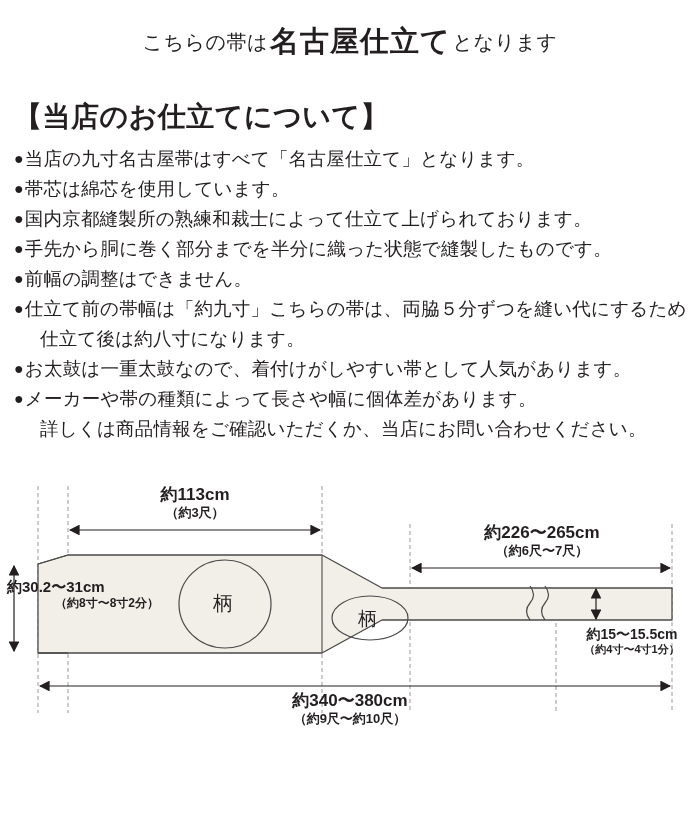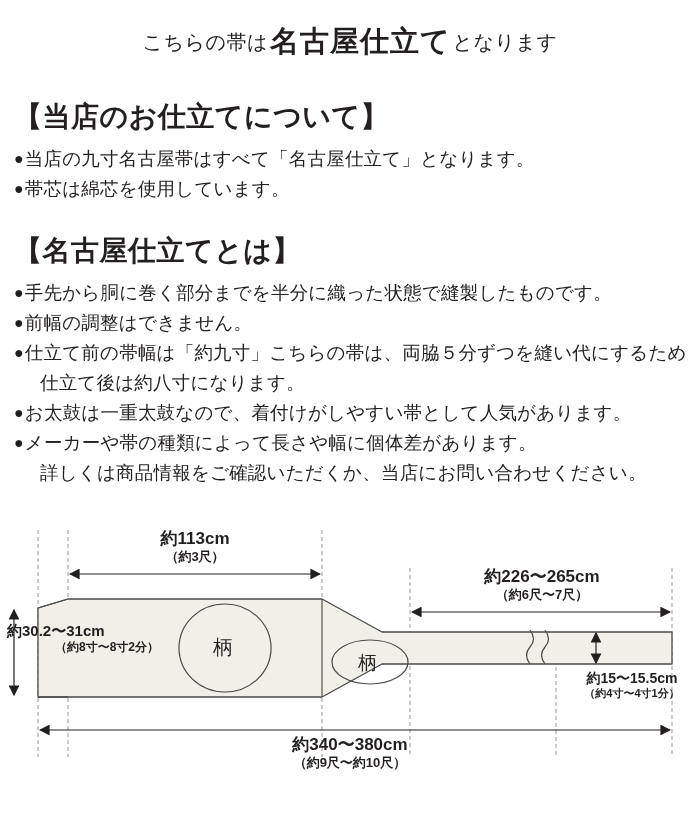--- a/index.html
+++ b/index.html
@@ -90,25 +90,25 @@
 
   <div class="header">
     <span class="small">こちらの帯は</span><span class="big">名古屋仕立て</span><span class="small">となります</span>
   </div>
 
   <div class="section">
     <div class="sec-title">【当店のお仕立てについて】</div>
     <ul class="bullet-list">
       <li><span class="dot">●</span><span>当店の九寸名古屋帯はすべて「名古屋仕立て」となります。</span></li>
       <li><span class="dot">●</span><span>帯芯は綿芯を使用しています。</span></li>
+      <li><span class="dot">●</span><span>国内京都縫製所の熟練和裁士によって仕立て上げられております。</span></li>
     </ul>
   </div>
 
   <div class="section">
-    <div class="sec-title">【名古屋仕立てとは】</div>
     <ul class="bullet-list">
       <li><span class="dot">●</span><span>手先から胴に巻く部分までを半分に織った状態で縫製したものです。</span></li>
       <li><span class="dot">●</span><span>前幅の調整はできません。</span></li>
       <li><span class="dot">●</span><span>仕立て前の帯幅は「約九寸」こちらの帯は、両脇５分ずつを縫い代にするため</span></li>
       <li class="cont"><span>仕立て後は約八寸になります。</span></li>
       <li><span class="dot">●</span><span>お太鼓は一重太鼓なので、着付けがしやすい帯として人気があります。</span></li>
       <li><span class="dot">●</span><span>メーカーや帯の種類によって長さや幅に個体差があります。</span></li>
       <li class="cont"><span>詳しくは商品情報をご確認いただくか、当店にお問い合わせください。</span></li>
     </ul>
   </div>

